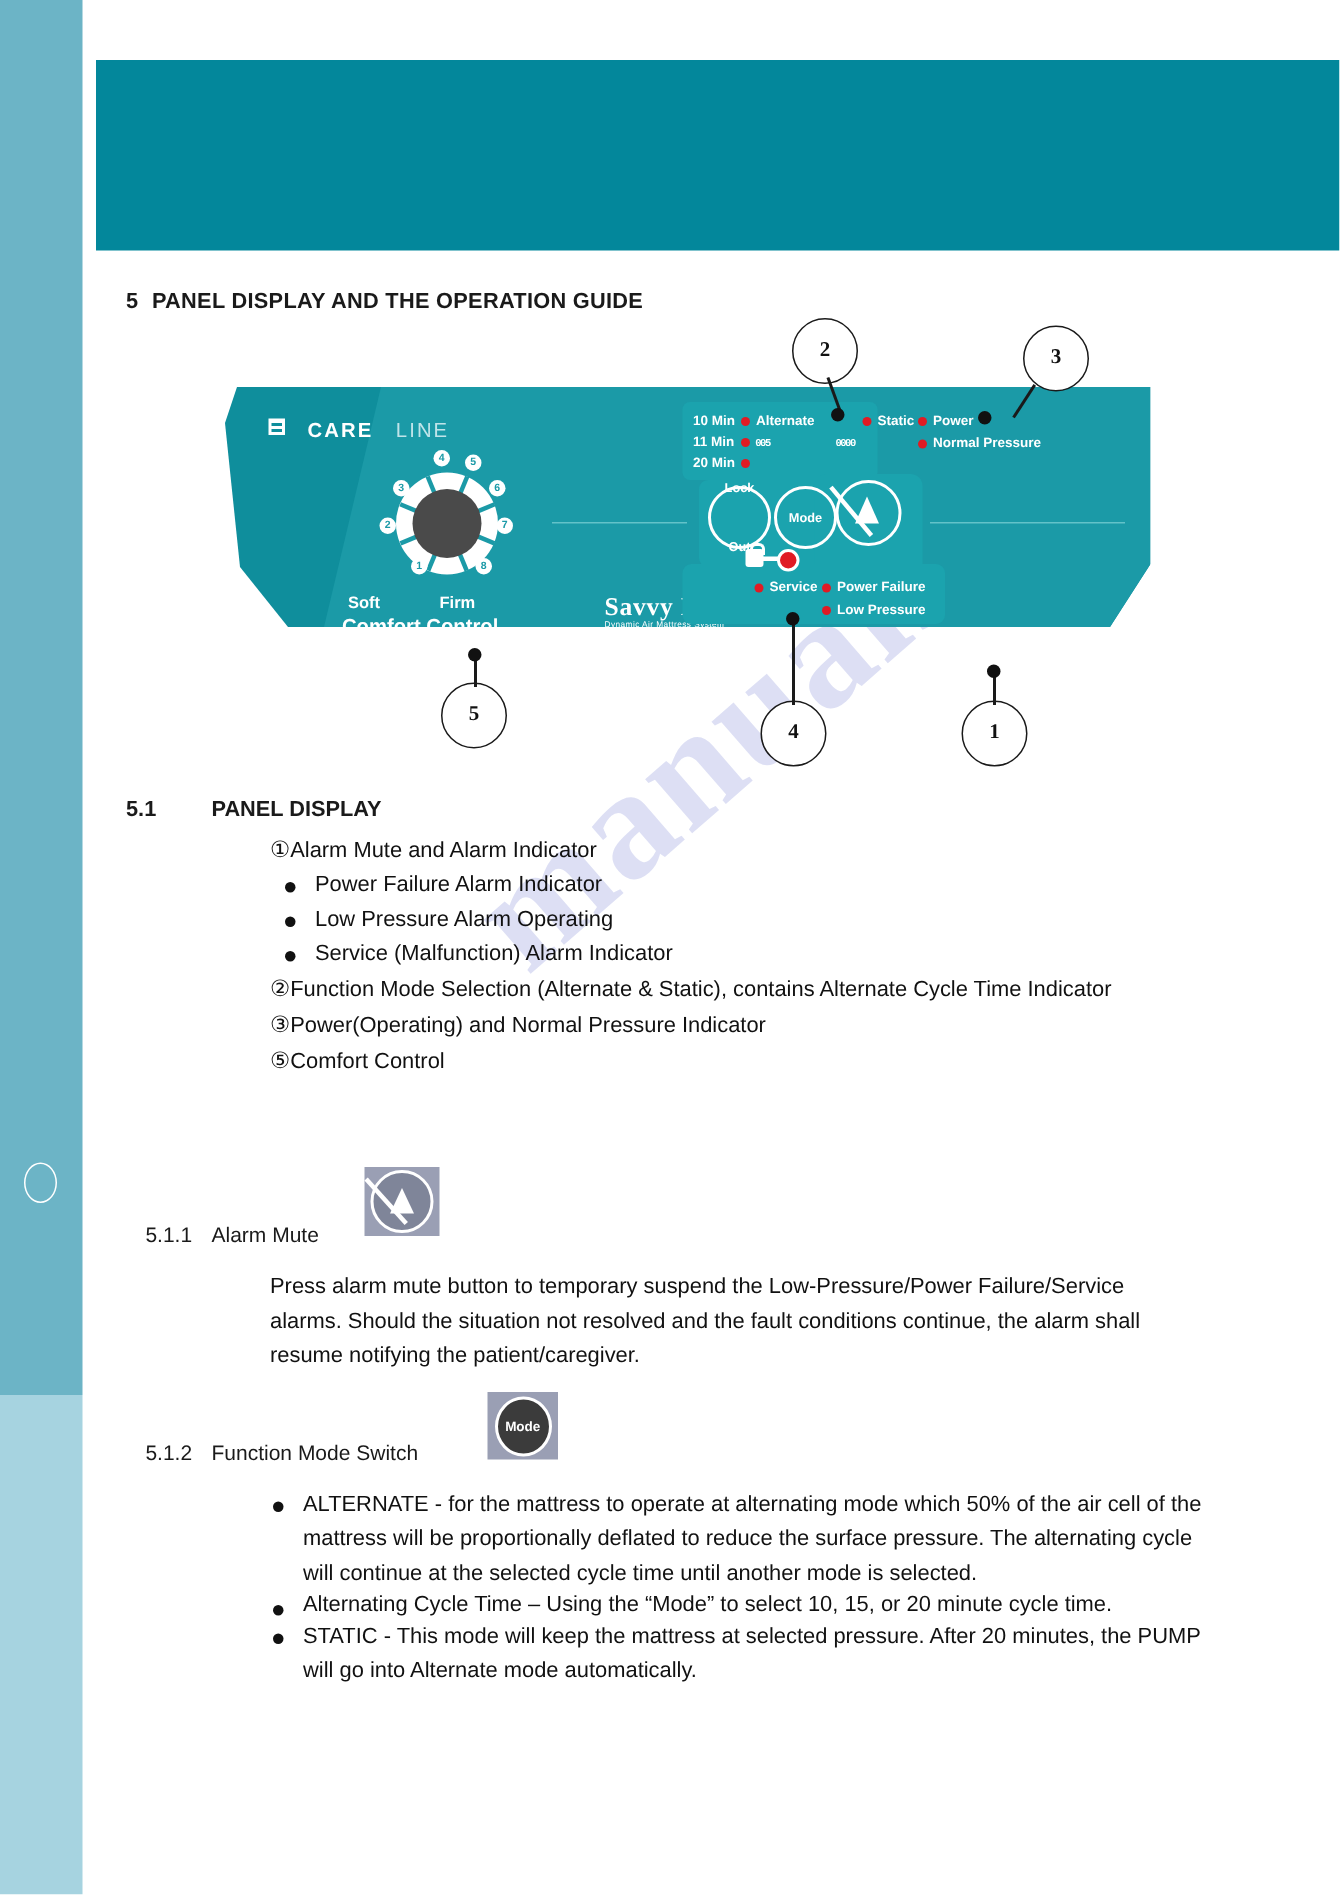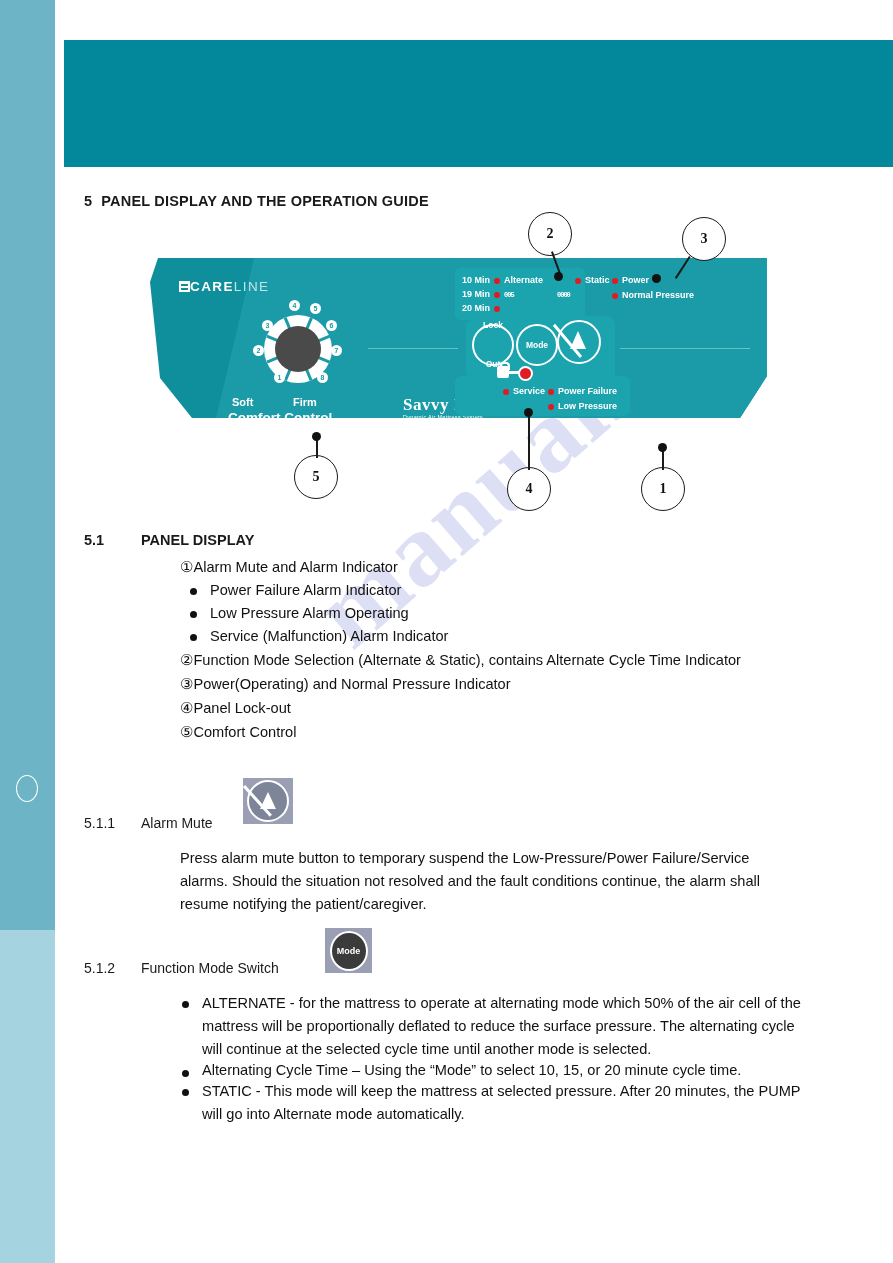--- a/index.html
+++ b/index.html
@@ -35,21 +35,21 @@
   }
 
   
   .h-sec{position:absolute;left:84px;top:193px;font-size:14.5px;font-weight:bold;
          color:#1a1a1a;letter-spacing:.2px;}
   .h-sec .num{margin-right:9px;}
 
   .h-sub{position:absolute;font-size:14.5px;font-weight:bold;color:#1a1a1a;}
   .h-sub .n{display:inline-block;width:57px;}
 
-  .h-sub2{position:absolute;font-size:14px;font-weight:normal;color:#1a1a1a;}
+  .h-sub2{position:absolute;font-size:14px;font-weight:normal;color:#1a1a1a;text-align:center;}
   .h-sub2 .n{display:inline-block;width:57px;}
 
   .body-txt{position:absolute;font-size:14.6px;color:#111;line-height:23px;}
 
   .circnum{font-size:15px;}
 
   .li-row{display:block;}
   .dot-li{position:relative;padding-left:30px;}
   .dot-li:before{content:"";position:absolute;left:10px;top:9px;width:7px;height:7px;
                  background:#111;border-radius:50%;}
@@ -77,21 +77,21 @@
   .panel{
     position:absolute;left:0;top:0;width:625px;height:163px;
     background:#0f8e9c;
     clip-path: polygon(8px 0, 617px 0, 617px 118px, 590px 160px, 42px 160px, 10px 120px, 0 24px);
   }
   .panel-light{
     position:absolute;left:66px;top:0;width:551px;height:160px;background:#1b9aa7;
     clip-path: polygon(38px 0, 551px 0, 551px 118px, 524px 160px, 0 160px);
   }
 
-  .logo{position:absolute;left:29px;top:21px;display:flex;align-items:center;gap:0;}
+  .logo{position:absolute;left:29px;top:21px;display:flex;align-items:flex-start;gap:15px;}
   .logo .mark{width:11px;height:11px;background:#ffffff;position:relative;}
   .logo .mark:after{content:"";position:absolute;left:2px;top:3px;width:7px;height:2px;background:#0f8e9c;}
   .logo .mark:before{content:"";position:absolute;left:2px;top:7px;width:7px;height:2px;background:#0f8e9c;}
   .logo .care{color:#ffffff;font-size:13.5px;font-weight:bold;letter-spacing:1.4px;}
   .logo .line{color:#bfe4e9;font-size:13.5px;font-weight:normal;letter-spacing:1.4px;}
 
   
   .dial{position:absolute;left:105px;top:48px;width:86px;height:86px;}
   .dial .ring{position:absolute;left:9px;top:9px;width:68px;height:68px;border-radius:50%;
               background:conic-gradient(#ffffff 0deg,#ffffff 360deg);}
@@ -210,21 +210,21 @@
   <div class="savvy-sub">Dynamic Air Mattress System</div>
 
   <div class="hair" style="left:218px;top:90px;width:90px;"></div>
   <div class="hair" style="left:470px;top:90px;width:130px;"></div>
 
   <div class="blk-time"></div>
   <div class="ind-row" style="left:312px;top:17px;">
     <span>10 Min</span><span class="led"></span><span>Alternate</span>
   </div>
   <div class="ind-row" style="left:312px;top:31px;">
-    <span>19 Min</span><span class="led"></span><span class="seg">005</span>
+    <span>11 Min</span><span class="led"></span><span class="seg">005</span>
   </div>
   <div class="ind-row" style="left:312px;top:45px;">
     <span>20 Min</span><span class="led"></span>
   </div>
   <div class="ind-row" style="left:400px;top:17px;padding-left:25px;">
     <span class="led" style="margin-left:0"></span><span>Static</span>
   </div>
   <div class="ind-row" style="left:407px;top:31px;">
     <span class="seg">0000</span>
   </div>
@@ -311,23 +311,20 @@
   <div class="dot-li">
     <span>Service (Malfunction) Alarm Indicator</span>
   </div>
   <div class="li-row" style="padding-left:0;text-indent:0;">
     <span class="circnum">②</span><span>Function Mode Selection (Alternate &amp; Static), contains Alternate Cycle Time Indicator</span>
   </div>
   <div class="li-row">
     <span class="circnum">③</span><span>Power(Operating) and Normal Pressure Indicator</span>
   </div>
   <div class="li-row">
-    <span class="circnum">④</span><span>Panel Lock-out</span>
-  </div>
-  <div class="li-row">
     <span class="circnum">⑤</span><span>Comfort Control</span>
   </div>
 </div>
 
 <div class="icon-mute-inline" style="left:243px;top:778px;">
   <span class="ring">
     <span class="bell"></span>
   </span>
 </div>
 <div class="h-sub2" style="left:84px;top:815px;">

